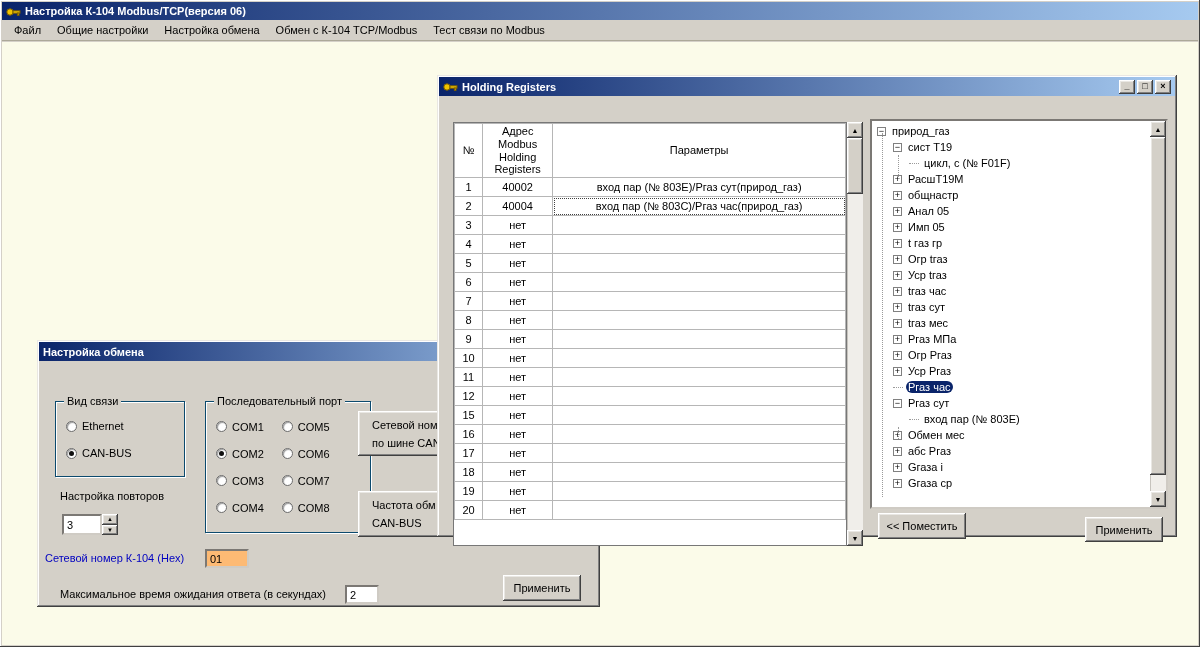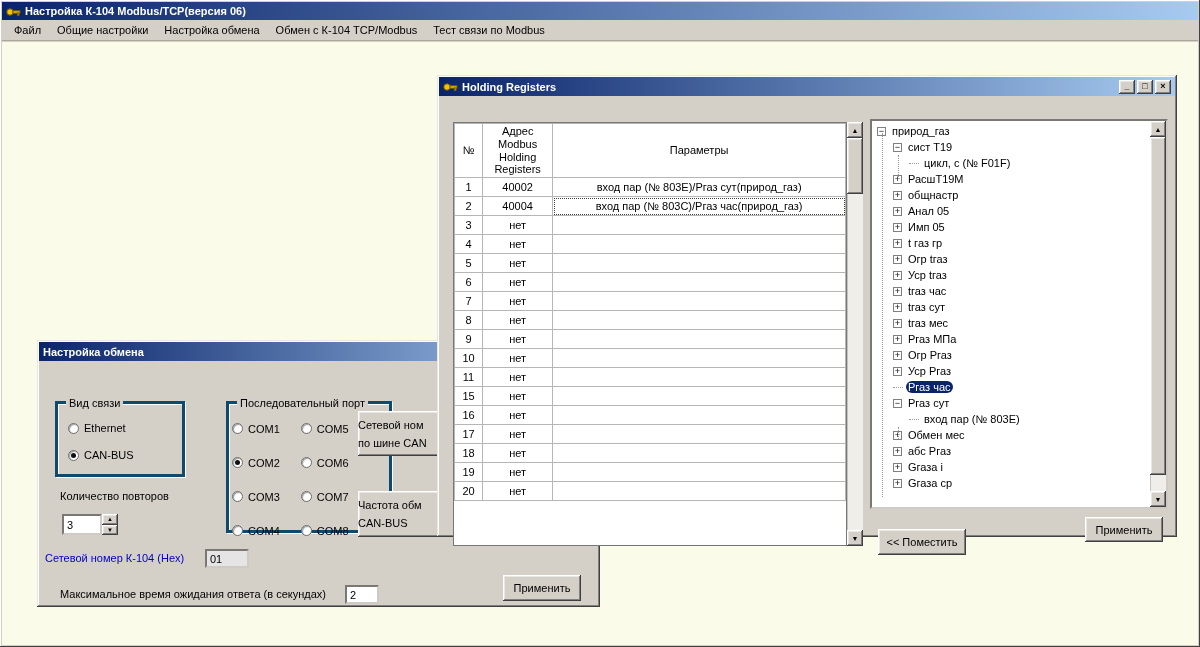--- a/index.html
+++ b/index.html
@@ -25,41 +25,41 @@
   
   .win{position:absolute;background:var(--chrome);
     box-shadow:inset -1px -1px 0 #404040,inset 1px 1px 0 #e9e7e3,inset -2px -2px 0 #808080,inset 2px 2px 0 #fff;}
   .win .titlebar{position:absolute;left:2px;top:2px;right:2px;height:19px;}
   .win-body{position:absolute;left:2px;top:21px;right:2px;bottom:2px;}
   .app-icon{width:15px;height:13px;display:inline-flex;flex:0 0 auto;}
   .caption-btn{width:16px;height:14px;font-size:9px;font-weight:bold;color:#000;line-height:1;}
   .caption-btns{margin-left:auto;display:flex;gap:2px;}
   
   #exchange-window{left:37px;top:340px;width:563px;height:267px;z-index:2;}
-  .groupbox{position:absolute;border:3px solid #0c4a6e;box-shadow:inset 1px 1px 0 #fff,1px 1px 0 #fff;}
+  .groupbox{position:absolute;border:1px solid #0c4a6e;box-shadow:inset 1px 1px 0 #fff,1px 1px 0 #fff;}
   .groupbox .legend{position:absolute;top:-7px;left:8px;background:var(--chrome);padding:0 3px;}
   .radio-row{display:flex;align-items:center;}
   .radio{width:11px;height:11px;border-radius:50%;border:1px solid #6c6c6c;background:#fff;flex:0 0 auto;
     box-shadow:inset 1px 1px 1px #9e9e9e;}
   .radio.checked::after{content:"";display:block;width:5px;height:5px;border-radius:50%;background:#101010;margin:2px;}
   .radio-label{margin-left:5px;}
   #link-options{position:absolute;left:10px;top:18px;display:flex;flex-direction:column;gap:15px;}
-  #port-options{position:absolute;left:3px;top:18px;display:grid;
-    grid-template-rows:repeat(4,13px);grid-auto-flow:column;row-gap:14px;column-gap:18px;gap:21px;}
+  #port-options{position:absolute;left:10px;top:18px;display:grid;
+    grid-template-rows:repeat(4,13px);grid-auto-flow:column;row-gap:14px;column-gap:18px;}
   #repeats-label{position:absolute;left:21px;top:129px;}
   #spinner{position:absolute;left:23px;top:153px;width:58px;height:21px;display:flex;}
   #spinner input{width:40px;height:100%;border:2px inset #cfcbc4;background:#fff;font:11px "Liberation Sans",sans-serif;padding-left:3px;}
   .spin-btns{display:flex;flex-direction:column;width:16px;height:100%;}
   .spin-btn{flex:1;font-size:6px;display:flex;align-items:center;justify-content:center;}
   .side-panel{position:absolute;left:319px;width:104px;display:flex;flex-direction:column;
-    justify-content:center;padding-left:0;gap:6px;}
+    justify-content:center;padding-left:14px;gap:6px;}
   #can-node-panel{top:50px;height:45px;}
   #can-freq-panel{top:130px;height:46px;}
   #net-label{position:absolute;left:6px;top:191px;color:var(--blue);}
-  #net-input{position:absolute;left:166px;top:188px;width:44px;height:19px;border:2px inset #cfcbc4;background:#e5e5e5;font:11px "Liberation Sans",sans-serif;padding-left:3px;}
+  #net-input{position:absolute;left:166px;top:188px;width:44px;height:19px;border:2px inset #cfcbc4;background:#fdba74;font:11px "Liberation Sans",sans-serif;padding-left:3px;}
   #timeout-label{position:absolute;left:21px;top:227px;}
   #timeout-input{position:absolute;left:306px;top:224px;width:34px;height:19px;border:2px inset #cfcbc4;background:#fff;font:11px "Liberation Sans",sans-serif;padding-left:3px;}
   #exchange-apply{position:absolute;left:464px;top:214px;width:78px;height:26px;}
   
   #holding-window{left:437px;top:75px;width:740px;height:462px;z-index:3;}
   #hr-table-wrap{position:absolute;left:14px;top:26px;width:410px;height:424px;display:flex;}
   #hr-grid{width:394px;height:424px;overflow:hidden;background:#fff;border:1px solid #777;}
   #hr-grid table{border-collapse:collapse;table-layout:fixed;width:392px;}
   #hr-grid th{height:54px;font-weight:normal;text-align:center;vertical-align:middle;
     border:1px solid #b6b6b6;white-space:pre-line;line-height:1.15;}
@@ -80,21 +80,21 @@
   .tree-item{height:16px;display:flex;align-items:center;}
   .tree-item.lvl0{padding-left:5px;}
   .tree-item.lvl1{padding-left:21px;}
   .tree-item.lvl2{padding-left:37px;}
   .toggle{width:9px;height:9px;border:1px solid #808080;background:#fff;display:flex;flex:0 0 auto;
     align-items:center;justify-content:center;font-size:9px;line-height:7px;margin-right:4px;}
   .stub{width:10px;border-top:1px dotted #9a9a9a;margin-right:3px;flex:0 0 auto;}
   .tree-label{padding:0 2px;white-space:nowrap;}
   .tree-label.selected{background:var(--sel);color:#fff;border-radius:6px;}
   .vline{position:absolute;border-left:1px dotted #9a9a9a;}
-  #hr-place-btn{position:absolute;left:439px;top:433px;width:88px;height:26px;}
+  #hr-place-btn{position:absolute;left:439px;top:417px;width:88px;height:26px;}
   #hr-apply-btn{position:absolute;left:646px;top:421px;width:78px;height:25px;}
 </style>
 </head>
 <body>
 
 <div id="screen">
 
   <div id="main-titlebar" class="titlebar">
     <span class="app-icon">
       <svg width="15" height="13" viewBox="0 0 15 13">
@@ -127,21 +127,21 @@
               <span class="radio"></span>
               <span class="radio-label">Ethernet</span>
             </div>
             <div class="radio-row">
               <span class="radio checked"></span>
               <span class="radio-label">CAN-BUS</span>
             </div>
           </div>
       </div>
 
-      <div class="groupbox" style="left:166px;top:40px;width:166px;height:132px;margin-left:21px;">
+      <div class="groupbox" style="left:166px;top:40px;width:166px;height:132px;">
         <span class="legend">Последовательный порт</span>
         <div id="port-options">
             <div class="radio-row">
               <span class="radio"></span>
               <span class="radio-label">COM1</span>
             </div>
             <div class="radio-row">
               <span class="radio checked"></span>
               <span class="radio-label">COM2</span>
             </div>
@@ -165,21 +165,21 @@
               <span class="radio"></span>
               <span class="radio-label">COM7</span>
             </div>
             <div class="radio-row">
               <span class="radio"></span>
               <span class="radio-label">COM8</span>
             </div>
           </div>
       </div>
 
-      <span id="repeats-label">Количество повторов</span>
+      <span id="repeats-label">Настройка повторов</span>
       <div id="spinner">
         <input value="3" style="">
         <span class="spin-btns">
           <span class="spin-btn bevel-out btn">▲</span>
           <span class="spin-btn bevel-out btn">▼</span>
         </span>
       </div>
 
       <div id="can-node-panel" class="side-panel bevel-out">
         <span>Сетевой ном</span>
@@ -286,20 +286,25 @@
                   <td>10</td>
                   <td>нет</td>
                   <td class=""></td>
                 </tr>
                 <tr>
                   <td>11</td>
                   <td>нет</td>
                   <td class=""></td>
                 </tr>
                 <tr>
+                  <td>12</td>
+                  <td>нет</td>
+                  <td class=""></td>
+                </tr>
+                <tr>
                   <td>15</td>
                   <td>нет</td>
                   <td class=""></td>
                 </tr>
                 <tr>
                   <td>16</td>
                   <td>нет</td>
                   <td class=""></td>
                 </tr>
                 <tr>

